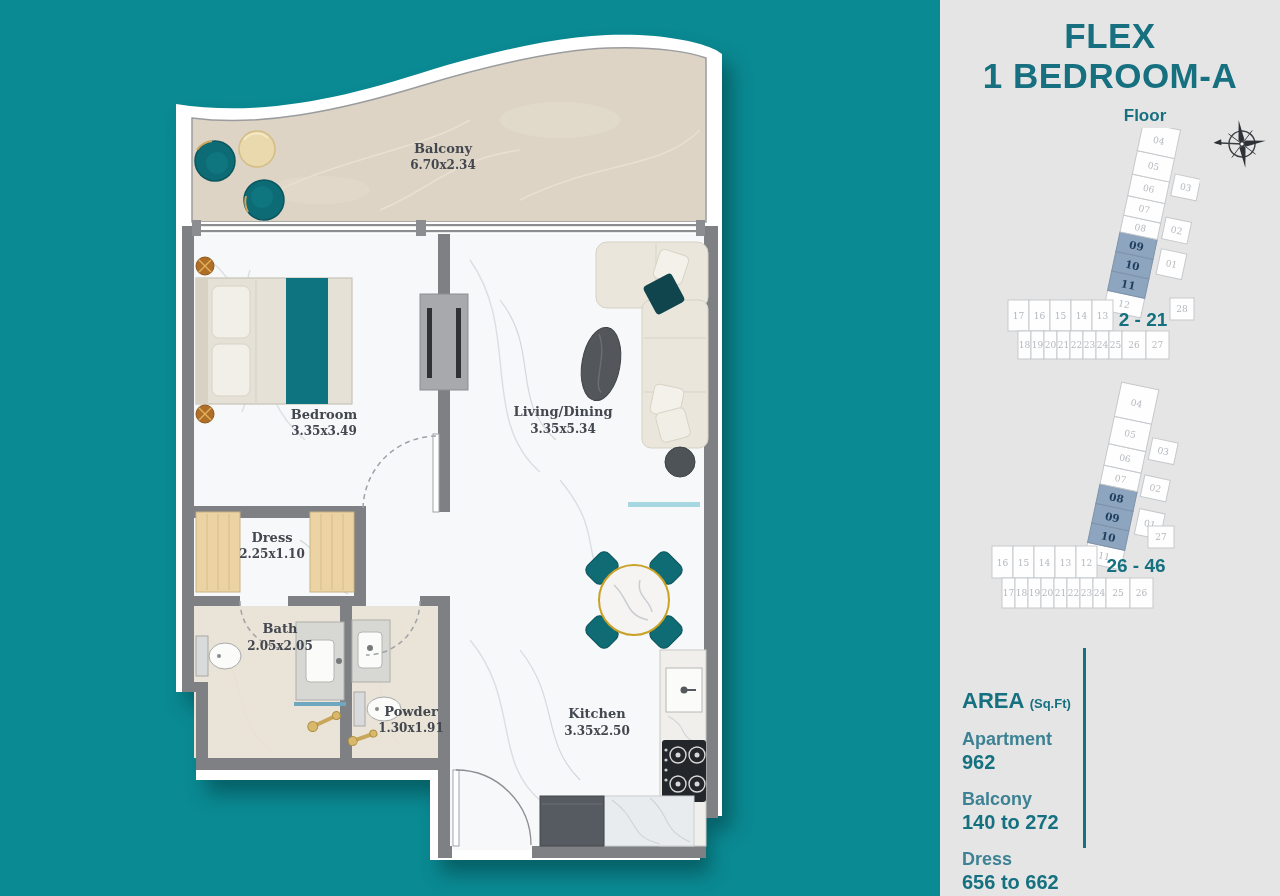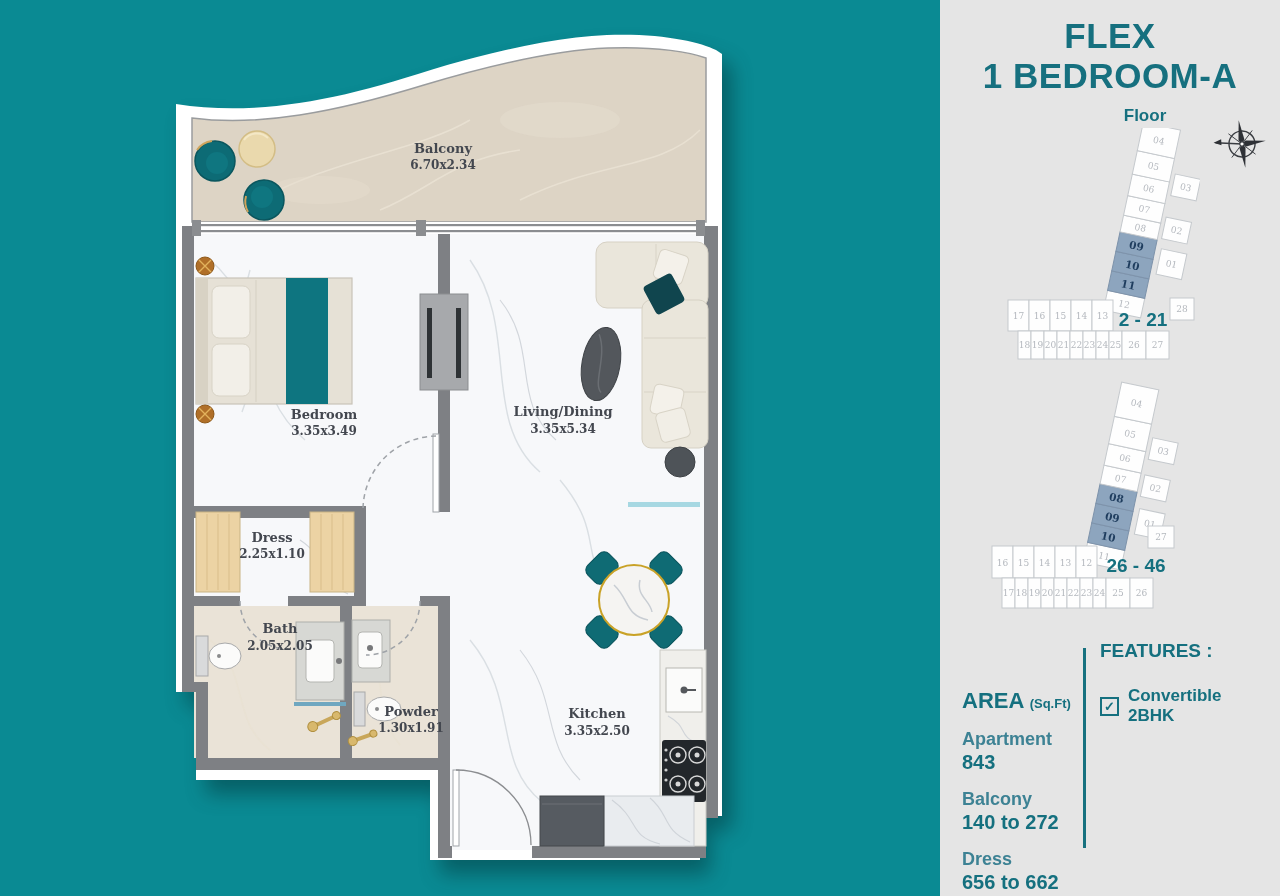--- a/index.html
+++ b/index.html
@@ -437,36 +437,29 @@
       <text class="range" x="146" y="202">26 - 46</text>
     </svg>
 
     <div class="area">
       <div class="area-head">
         <span>AREA</span>
         <span class="area-unit">(Sq.Ft)</span>
       </div>
       <div class="item">
         <div class="lbl">Apartment</div>
-        <div class="val">843</div>
+        <div class="val">962</div>
       </div>
       <div class="item">
         <div class="lbl">Balcony</div>
         <div class="val">140 to 272</div>
       </div>
       <div class="item">
         <div class="lbl">Dress</div>
         <div class="val">656 to 662</div>
       </div>
     </div>
 
     <div class="divider"></div>
 
-    <div class="features">
-      <div class="feat-head">FEATURES :</div>
-      <div class="feat-item">
-        <span class="cbx">✓</span>
-        <span class="feat-lbl">Convertible 2BHK</span>
-      </div>
-    </div>
 
   </div>
 </div>
 
 </body></html>

